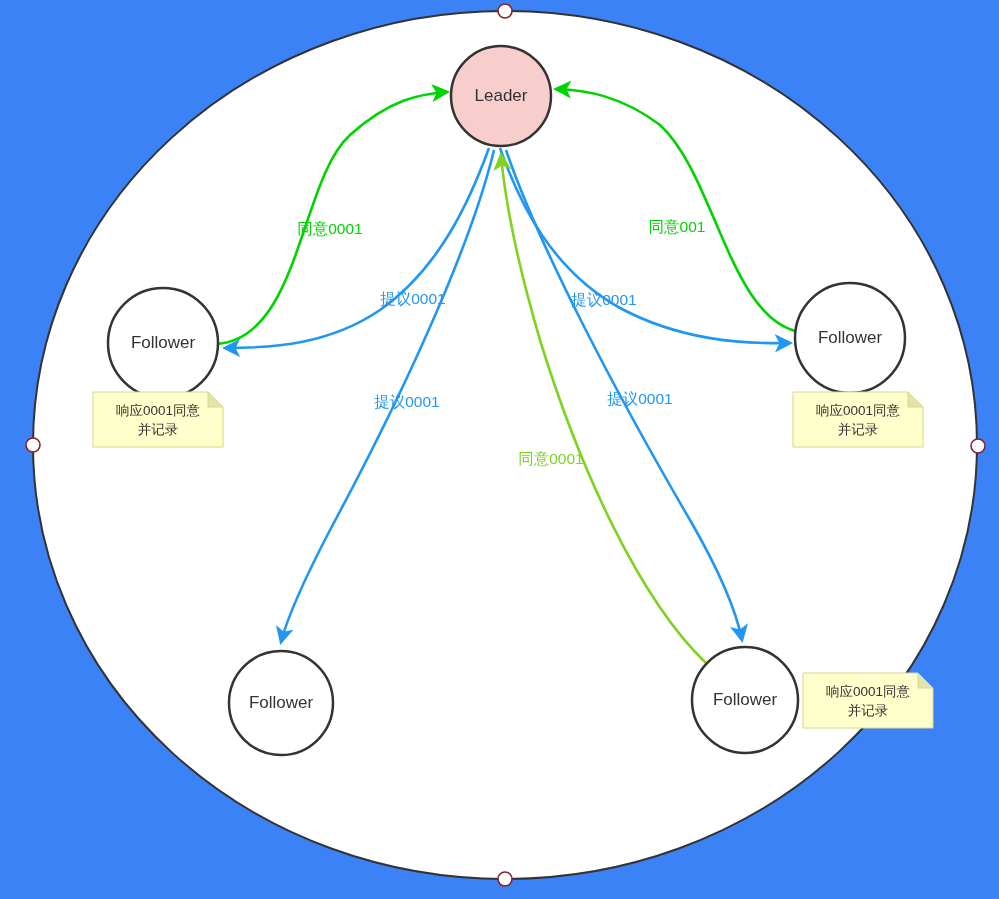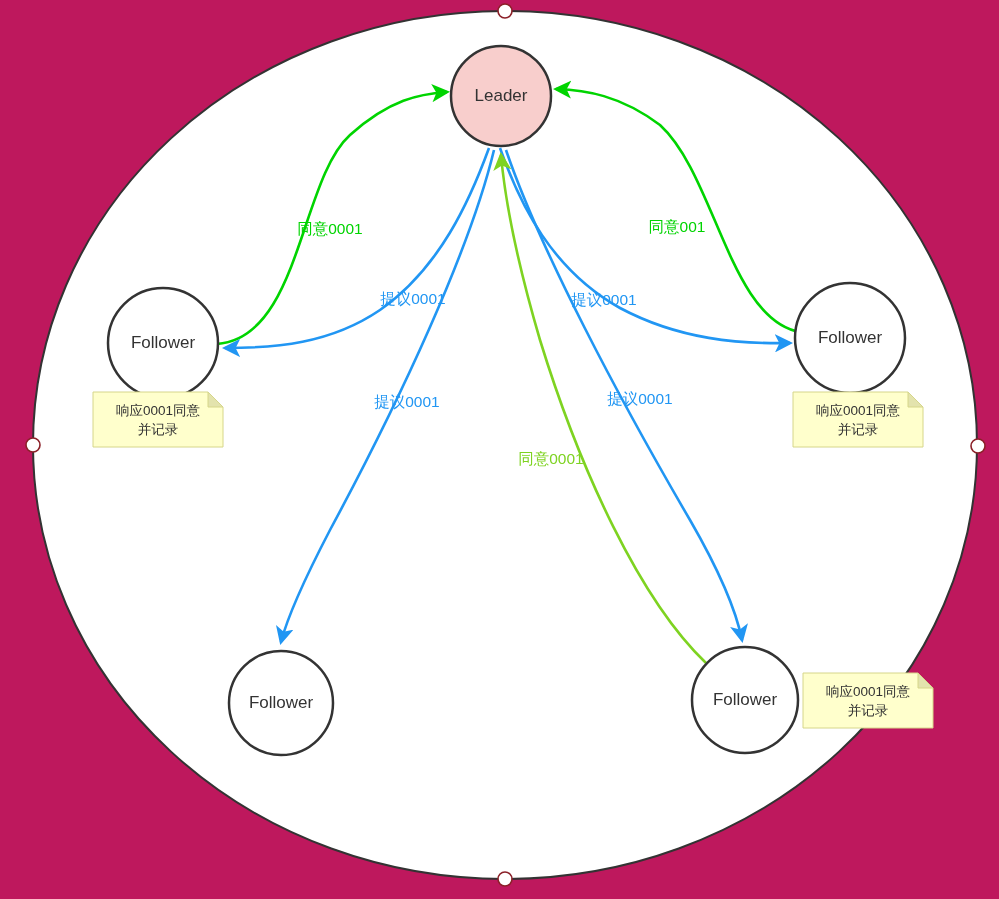--- a/index.html
+++ b/index.html
@@ -1,18 +1,18 @@
 <!DOCTYPE html>
 <html><head>
 <meta charset="utf-8">
 <title>Consensus Diagram</title>
 <style>
   html,body{margin:0;padding:0;background:#ffffff;}
   body{font-family:"Liberation Sans","DejaVu Sans",sans-serif;}
-  #canvas{position:relative;width:999px;height:899px;overflow:hidden;background:#be185d;}
+  #canvas{position:relative;width:999px;height:899px;overflow:hidden;background:#3b82f6;}
   svg#scene{position:absolute;left:0;top:0;width:999px;height:899px;}
   .node-label{
     font-family:"Liberation Sans","DejaVu Sans",sans-serif;
     font-size:17px;fill:#333333;text-anchor:middle;dominant-baseline:middle;
   }
   .edge-label{
     font-family:"Liberation Sans","DejaVu Sans",sans-serif;
     font-size:15.5px;text-anchor:middle;dominant-baseline:middle;
   }
   .edge-label.blue{fill:#2196f3;}

